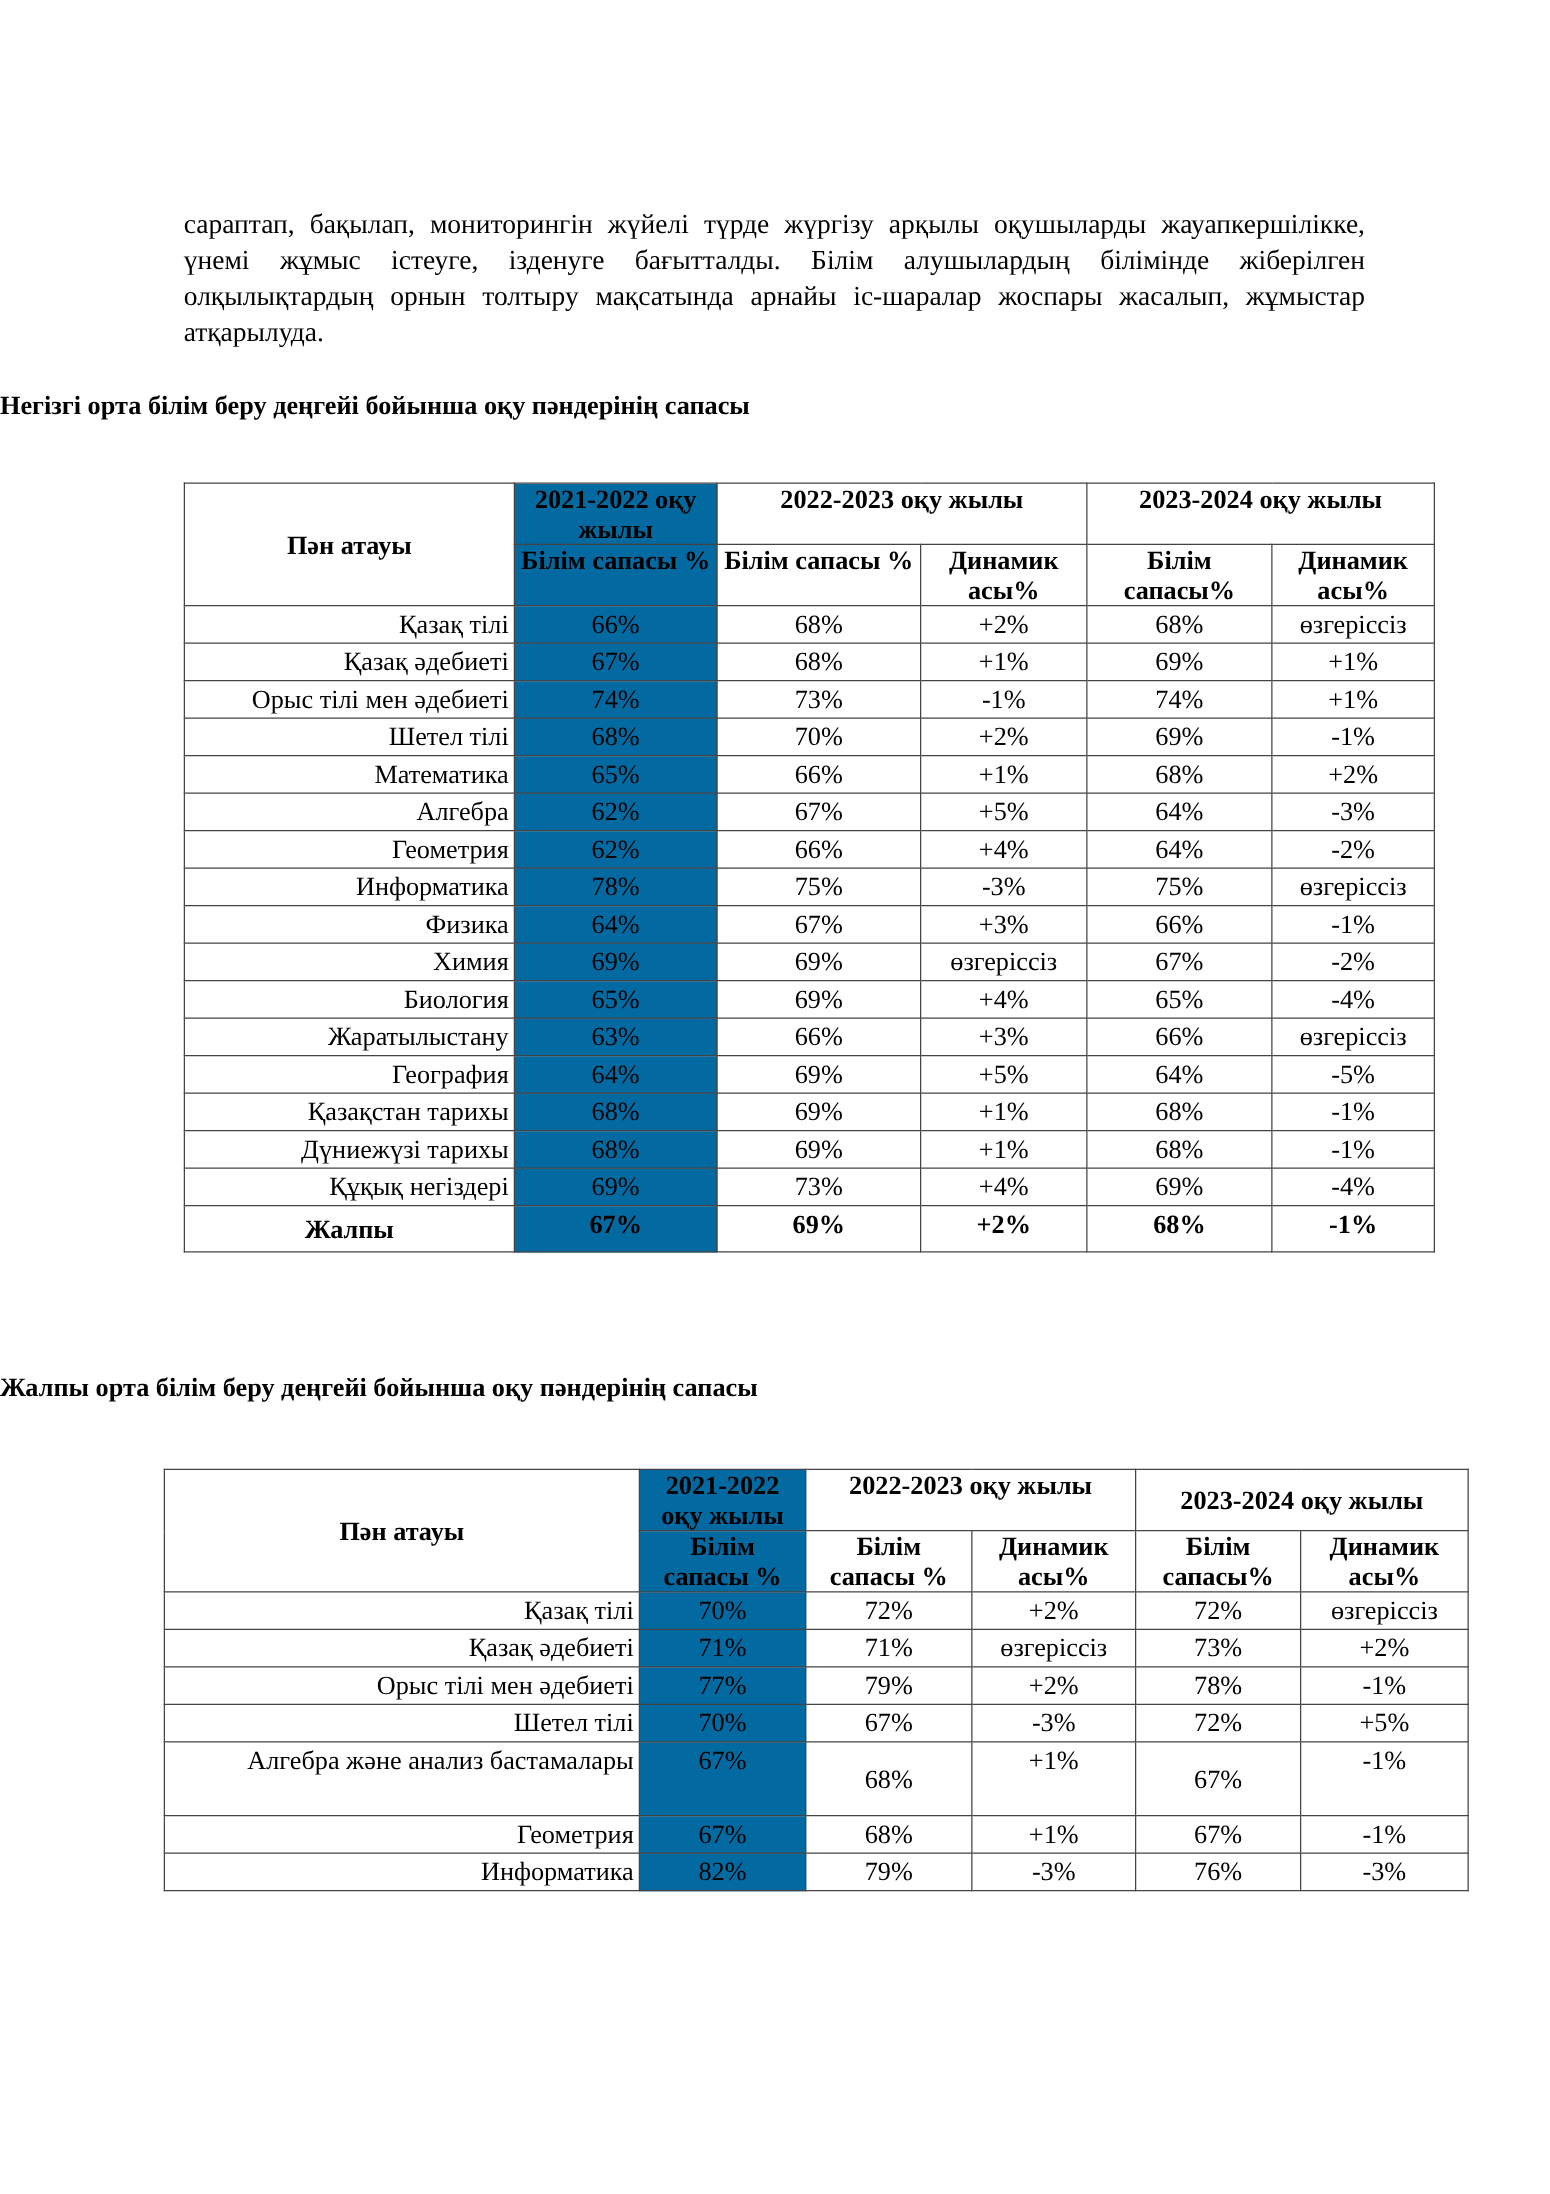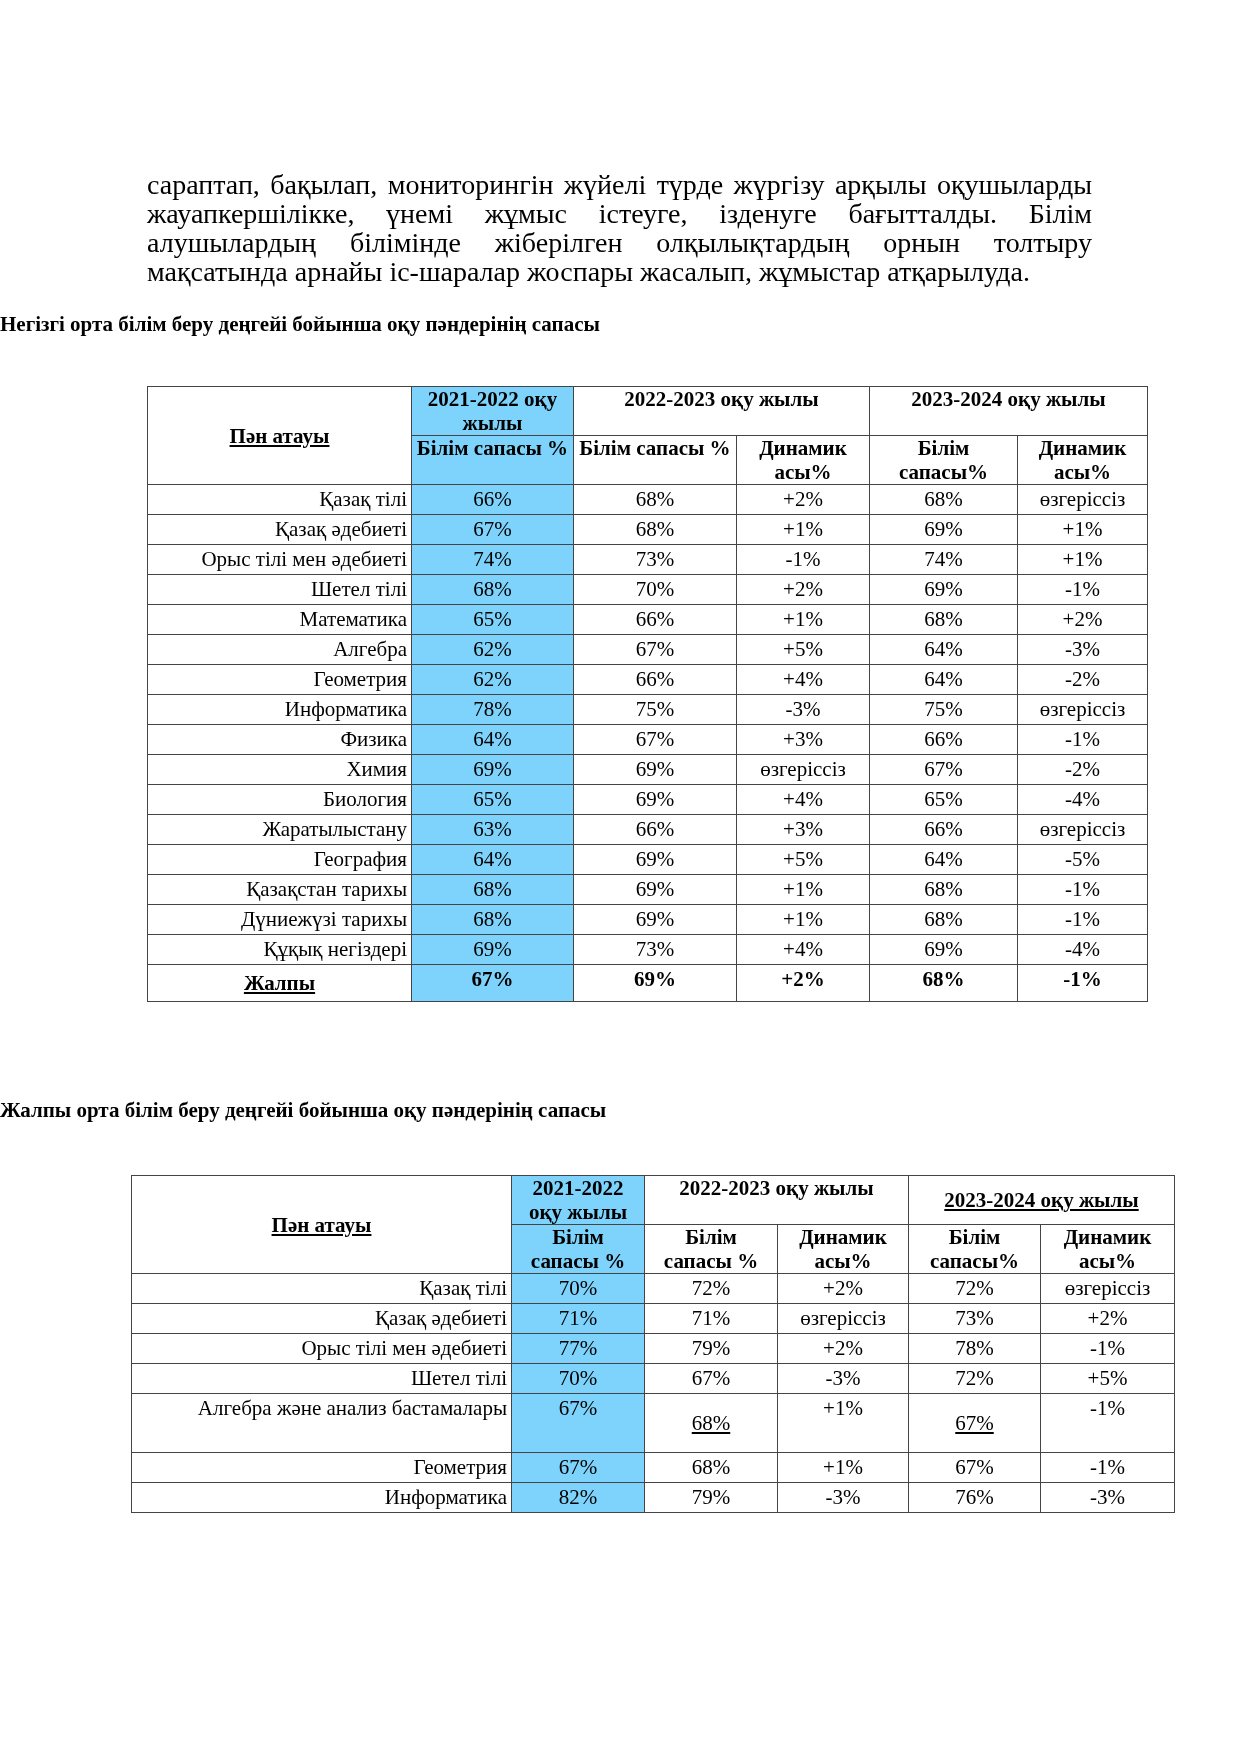--- a/index.html
+++ b/index.html
@@ -2,39 +2,39 @@
 <html><head>
 <meta charset="utf-8">
 <style>
   html, body { margin: 0; padding: 0; background: #ffffff; }
   body {
     width: 1240px; height: 1755px; position: relative; overflow: hidden;
     font-family: "Liberation Serif", "DejaVu Serif", serif; color: #000;
   }
   .para {
     position: absolute; left: 147px; top: 142px; width: 945px;
-    font-size: 28px; line-height: 29px; text-align: justify;
+    font-size: 22px; line-height: 29px; text-align: justify;
     text-align-last: left;
   }
   .title {
     position: absolute; left: 0; width: 1240px; text-align: left;
     font-weight: bold; font-size: 21px; line-height: 29px;
   }
   table {
     position: absolute; border-collapse: collapse; table-layout: fixed;
     font-size: 21px;
   }
   td, th {
     border: 1px solid #444; padding: 0 4px; line-height: 24px;
     text-align: center; vertical-align: top;
   }
   th { font-weight: bold; }
-  .hl { background: #7dd3fc; }
+  .hl { background: #0369a1; }
   td.name { text-align: right; padding-left: 10px; }
-  .mid { vertical-align: middle; text-decoration: underline; }
+  .mid { vertical-align: middle; }
   .total td { font-weight: bold; }
   #t1 { left: 147px; top: 386px; width: 1000px; }
   #t2 { left: 131px; top: 1175px; width: 1043px; }
   #t1 td, #t2 td { height: 29px; line-height: 28px; padding-top: 0; }
   #t1 td.tall, #t2 td.tall { height: 58px; }
 </style>
 </head>
 <body>
 
 <p class="para">сараптап, бақылап, мониторингін жүйелі түрде жүргізу арқылы оқушыларды жауапкершілікке, үнемі жұмыс істеуге, ізденуге бағытталды.  Білім алушылардың білімінде жіберілген олқылықтардың орнын толтыру мақсатында арнайы іс-шаралар жоспары жасалып, жұмыстар атқарылуда.</p>

